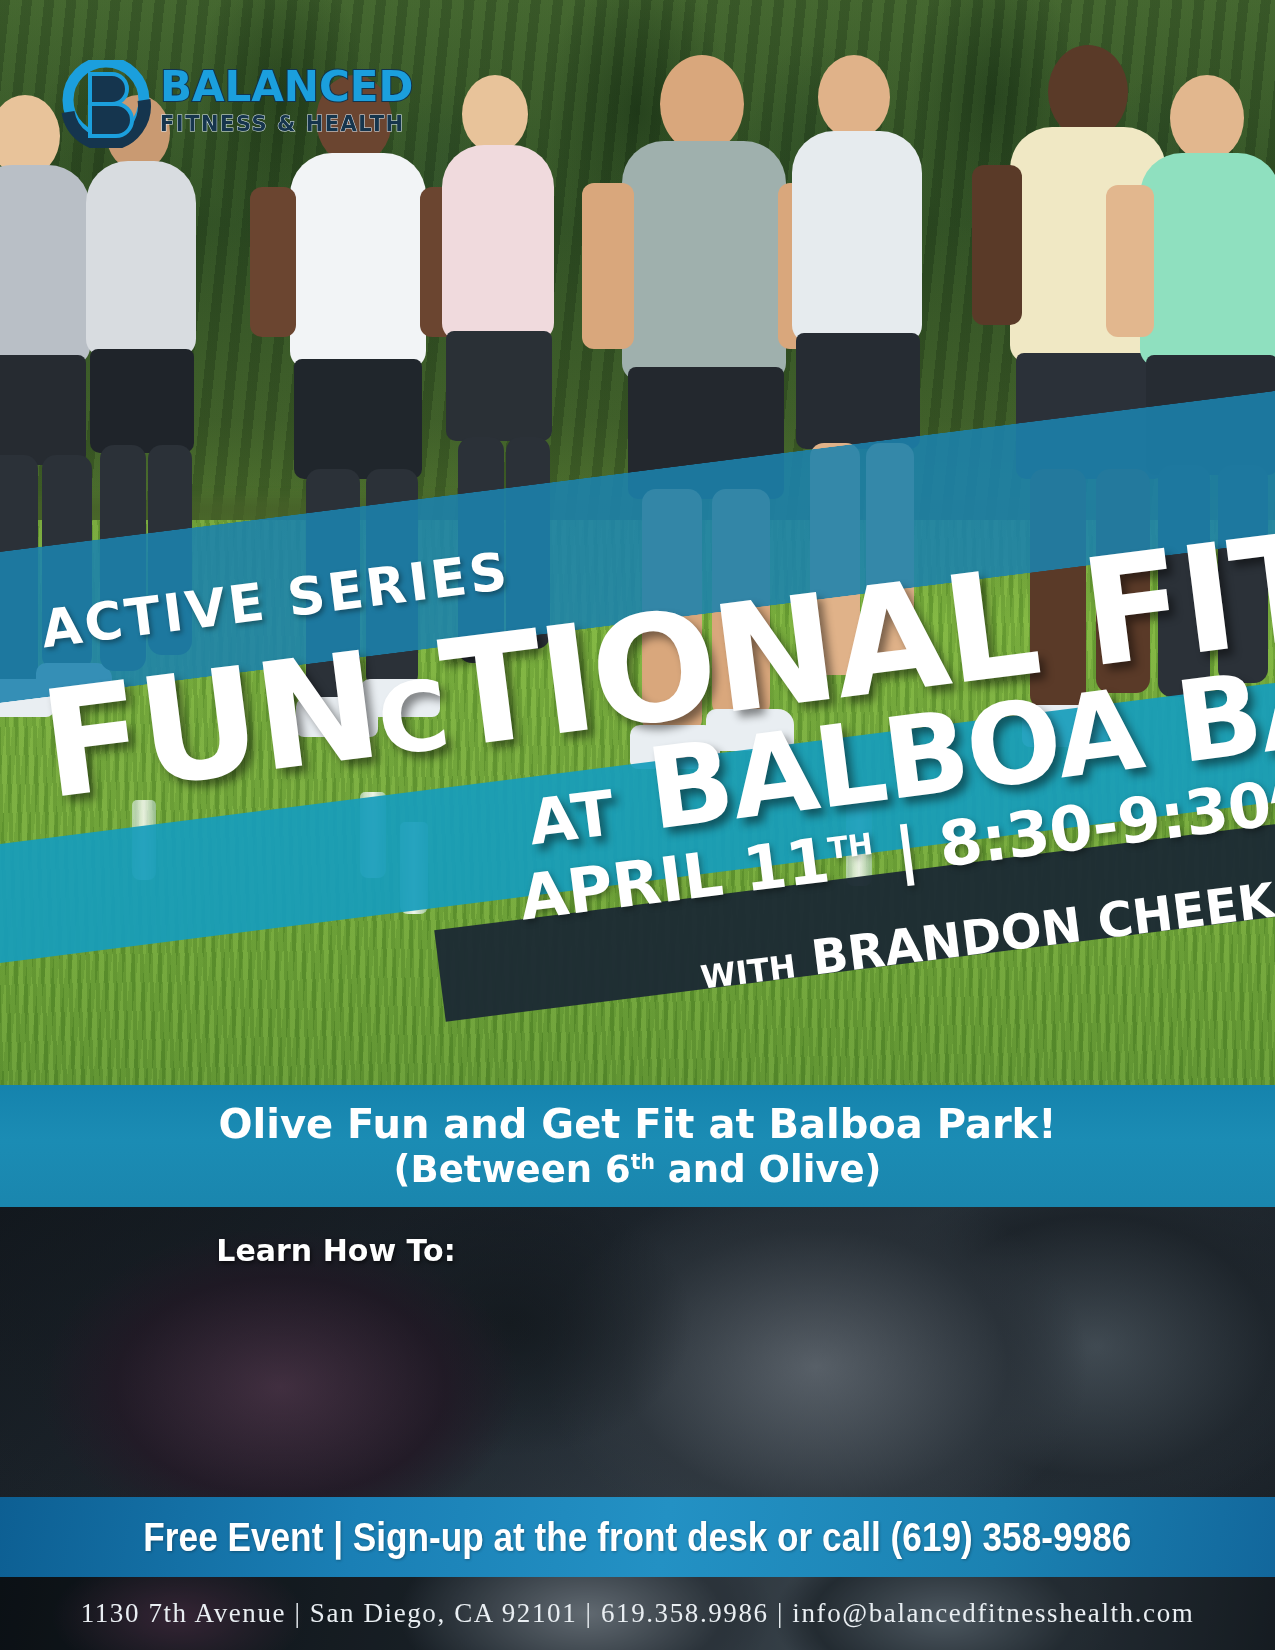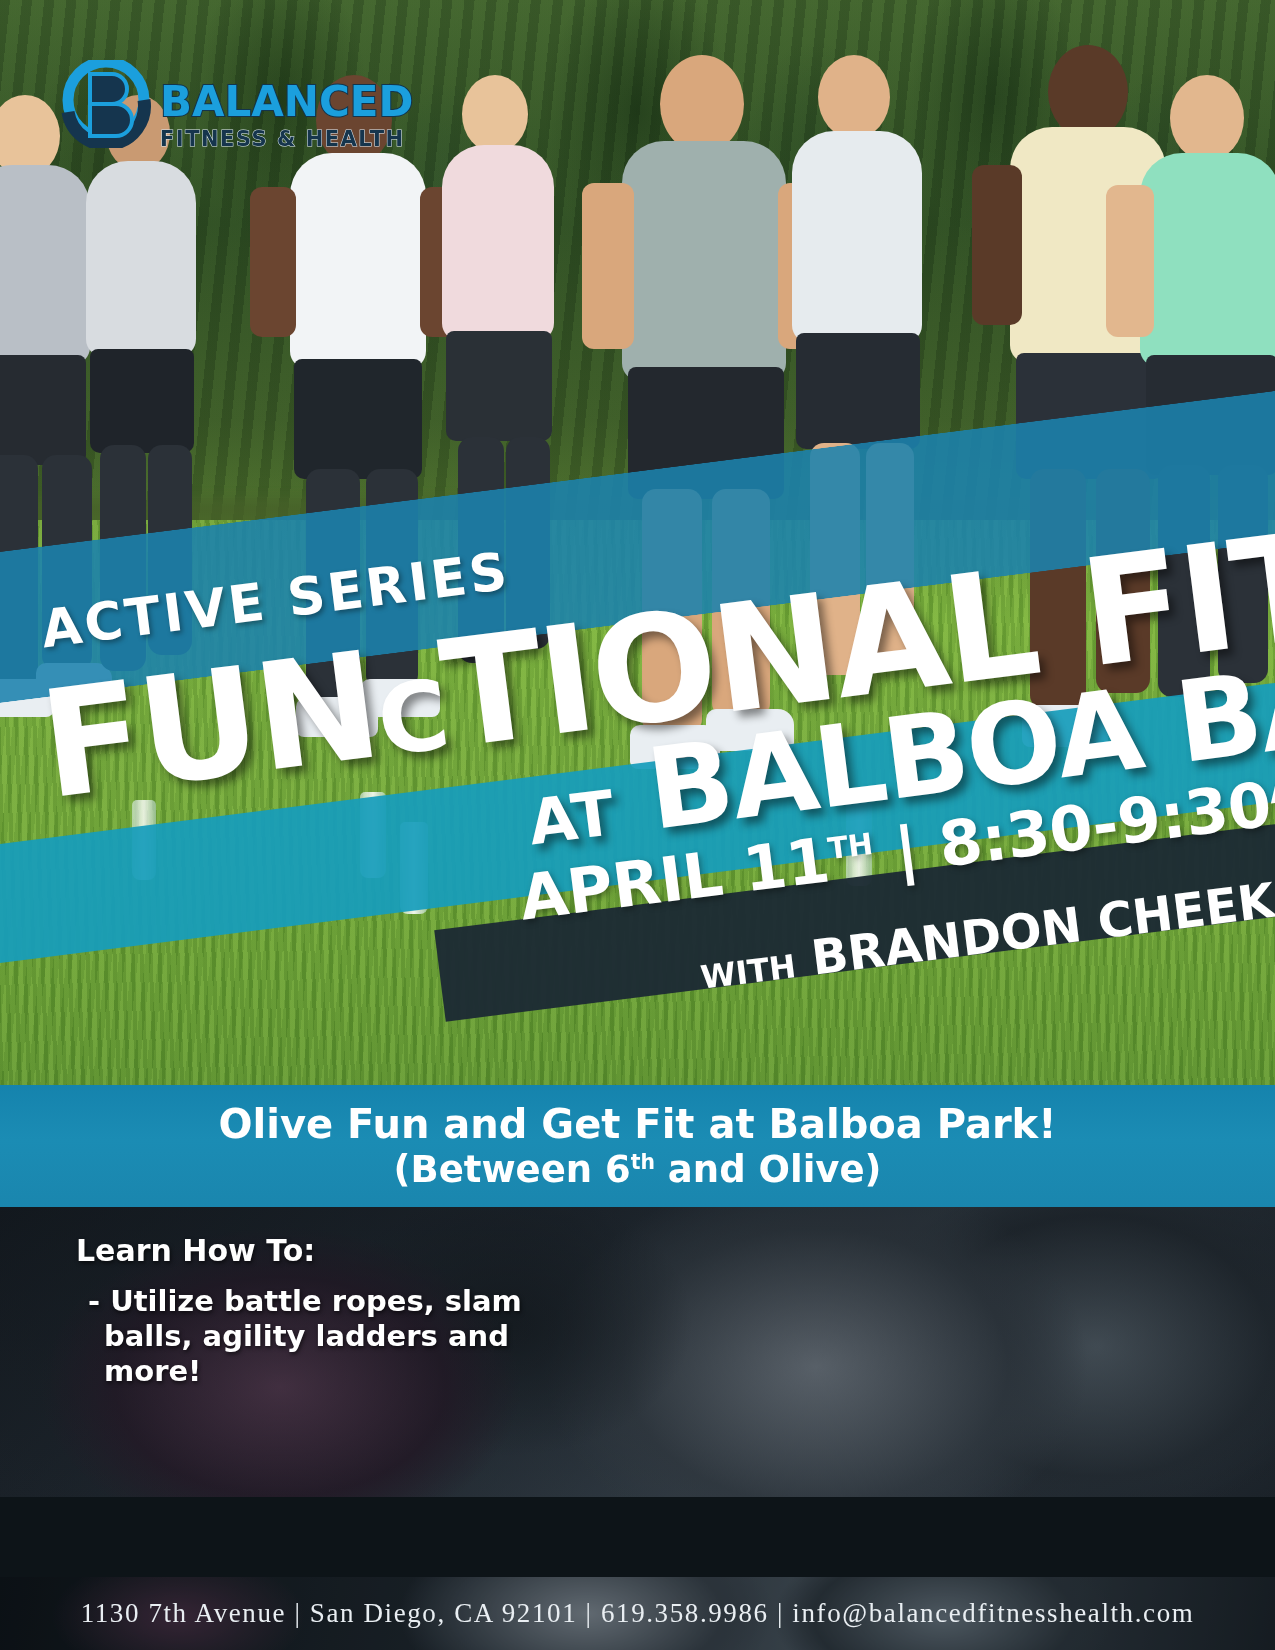--- a/index.html
+++ b/index.html
@@ -129,21 +129,20 @@
   
   .logo { position:absolute; left:60px; top:58px; width:370px; height:92px; }
   .logo-mark{
     position:absolute; left:0; top:2px; width:92px; height:88px;
   }
   .logo-text{ position:absolute; left:100px; top:8px; }
   .logo-name{
     font-size:42px; font-weight:700; color:#1b9fdd; letter-spacing:0px;
     -webkit-text-stroke:2px #12344d; paint-order:stroke fill;
     line-height:1;
-    margin-top:15px;
   }
   .logo-sub{
     font-size:21px; font-weight:700; color:#16354d; letter-spacing:1.5px;
     -webkit-text-stroke:1px #dbe7ef; paint-order:stroke fill;
     margin-top:4px;
   }
 
   
   .bar-blue{
     position:absolute; left:0; top:1085px; width:1275px; height:122px;
@@ -169,21 +168,21 @@
       radial-gradient(ellipse 280px 210px at 86% 48%, #5d6a74 0%, #2b343c 62%, transparent 85%),
       linear-gradient(135deg,#1a2128 0%, #273039 38%, #3c4852 62%, #222a32 100%);
   }
   .info-photo:after{
     content:""; position:absolute; inset:0;
     background:linear-gradient(180deg,rgba(8,12,16,.42),rgba(8,12,16,.25));
   }
   .col{ position:absolute; color:#fff; text-shadow:1px 2px 4px rgba(0,0,0,.65); }
   .col-left { left:76px; top:1233px; width:520px; }
   .col-right{ left:648px; top:1233px; width:530px; }
-  .learn-head{ font-size:30px; font-weight:700; margin-bottom:16px; }
+  .learn-head{ font-size:30px; font-weight:700; margin-bottom:3px;text-align:center; }
   .bullet{ font-size:29px; font-weight:700; line-height:1.2; padding-left:28px; text-indent:-16px; }
   .bullet + .bullet{ margin-top:3px; }
   .bio{ font-size:28px; font-weight:700; line-height:1.24; }
 
   
   .bar-cta{
     position:absolute; left:0; top:1497px; width:1275px; height:80px;
     background:linear-gradient(100deg,#0d5f93 0%, #1a7fb5 28%, #2391c4 52%, #1b82b2 78%, #12679c 100%);
     display:flex; align-items:center; justify-content:center;
   }
@@ -353,23 +352,25 @@
     <div class="l1">Olive Fun and Get Fit at Balboa Park!</div>
     <div class="l2"><span>(Between 6</span><sup>th</sup><span> and Olive)</span></div>
   </div>
 
   <div class="info">
     <div class="info-photo"></div>
   </div>
 
   <div class="col col-left">
     <div class="learn-head">Learn How To:</div>
-    <div class="bullet">- Utilize battle ropes, slam balls, agility ladders and more!</div>
-  </div>
-
-
+  </div>
+
+
+  <div class="bar-cta">
+    <span>Free Event  |  Sign-up at the front desk or call (619) 358-9986</span>
+  </div>
 
   <div class="footer">
     <div class="footer-photo"></div>
     <span>1130 7th Avenue  |  San Diego, CA 92101  |  619.358.9986  |  info@balancedfitnesshealth.com</span>
   </div>
 
 </div>
 
 </body></html>

